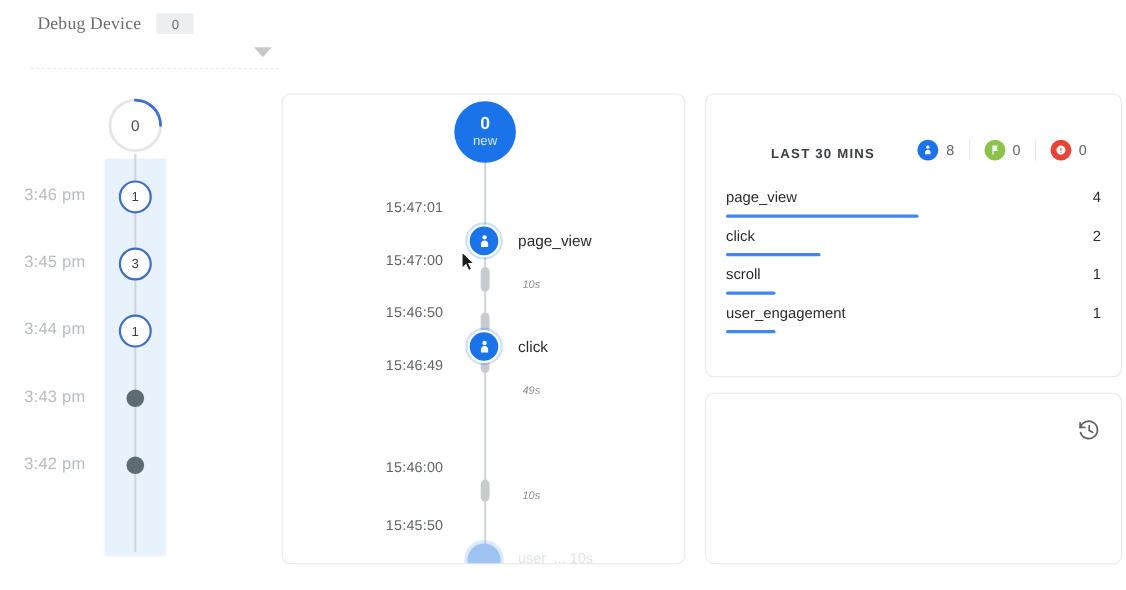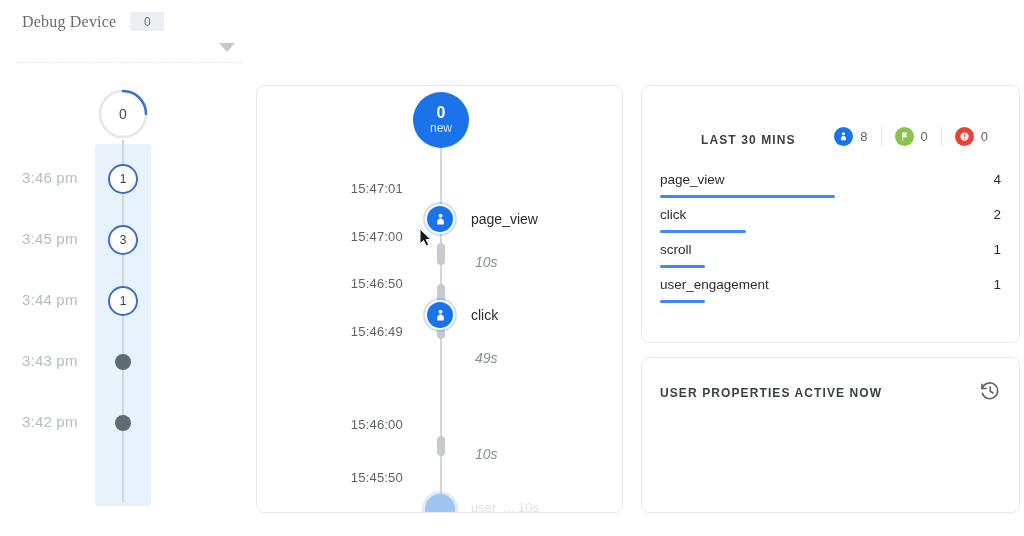--- a/index.html
+++ b/index.html
@@ -5,21 +5,21 @@
   * { box-sizing: border-box; margin: 0; padding: 0; }
   html, body {
     width: 1024px; height: 536px;
     background: #ffffff;
     font-family: "Liberation Sans", sans-serif;
     overflow: hidden;
   }
   #root { position: relative; width: 1024px; height: 536px; background: #fff; }
 
   
-  .header { position: absolute; left: 4px; top: 0; width: 250px; height: 70px; }
+  .header { position: absolute; left: 16px; top: 0; width: 250px; height: 70px; }
   .hdr-row { position: absolute; left: 18px; top: 12px; display: flex; align-items: center; gap: 14px; }
   .hdr-title {
     font-family: "Liberation Serif", serif;
     font-size: 16px; color: #6b6b6b; letter-spacing: .2px; white-space: nowrap;
   }
   .hdr-badge {
     min-width: 34px; height: 19px; background: #eceff1; border-radius: 2px;
     display: flex; align-items: center; justify-content: center;
     font-size: 12px; color: #6f6f6f; padding: 0 8px;
   }
@@ -79,21 +79,21 @@
   .tl-ts { position: absolute; right: 0; font-size: 13px; color: #5f6368; white-space: nowrap; letter-spacing: .2px; }
   .tl-ts-col { position: absolute; left: 36px; width: 110px; text-align: right; }
   .tl-event-icon {
     position: absolute; left: 168px; width: 30px; height: 30px; border-radius: 50%;
     background: #1a73e8; border: 2px solid #fff;
     box-shadow: 0 0 0 2px rgba(26,115,232,.22);
     display: flex; align-items: center; justify-content: center;
   }
   .tl-event-icon svg { display: block; }
   .tl-event-label { position: absolute; left: 214px; font-size: 14px; color: #2b2b2b; white-space: nowrap; }
-  .tl-dur { position: absolute; left: 218px; font-size: 14px; color: #8a8f94; font-style: italic; }
+  .tl-dur { position: absolute; left: 218px; font-size: 10px; color: #8a8f94; font-style: italic; }
   .tl-partial {
     position: absolute; left: 168px; top: 408px; width: 30px; height: 30px; border-radius: 50%;
     background: #9ec4f1; box-shadow: 0 0 0 3px rgba(158,196,241,.35);
   }
   .tl-partial-txt { position: absolute; left: 214px; top: 414px; font-size: 13px; color: #dfe3e6; white-space: nowrap; }
   .tl-cursor { position: absolute; left: 419px; top: 228px; }
 
   
   #top-events-card { left: 641px; top: 85px; width: 379px; height: 258px; }
   .te-head { position: absolute; left: 18px; top: 18px; right: 18px; display: flex; justify-content: space-between; align-items: baseline; }
@@ -260,21 +260,20 @@
       </div>
       <div class="te-row">
         <div class="te-name">user_engagement</div>
         <div class="te-count">1</div>
         <div class="te-bar" style="width:45px"></div>
       </div>
     </div>
   </div>
 
   <div class="card" id="user-props-card">
-    <div class="up-title">USER PROPERTIES ACTIVE NOW</div>
     <svg class="up-icon" width="22" height="22" viewBox="0 0 24 24" fill="none" stroke="#5f6368" stroke-width="1.7">
       <path d="M3.2 9.3V4.6" stroke-linecap="round"></path>
       <path d="M3.2 9.3h4.6" stroke-linecap="round"></path>
       <path d="M3.6 9.1A8.6 8.6 0 1 1 3.6 14.5" stroke-linecap="round"></path>
       <path d="M12.2 7.6v4.7l3.2 1.9" stroke-linecap="round" stroke-linejoin="round"></path>
     </svg>
   </div>
 
 </div>
 

